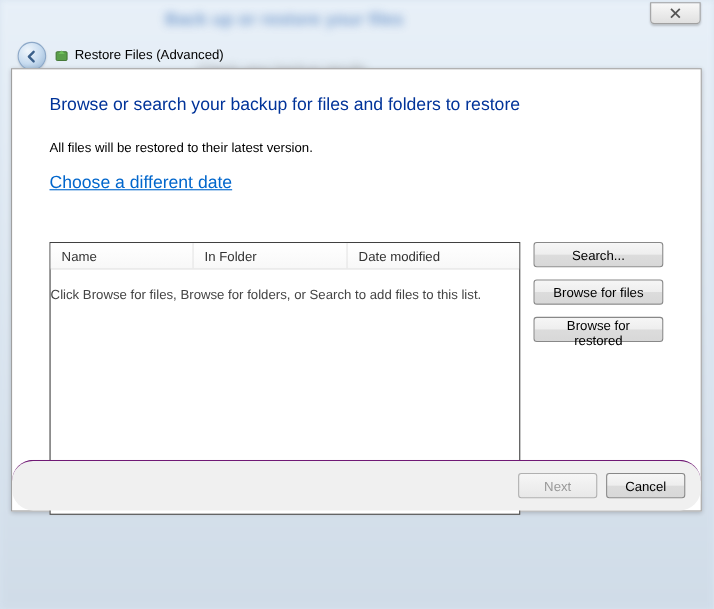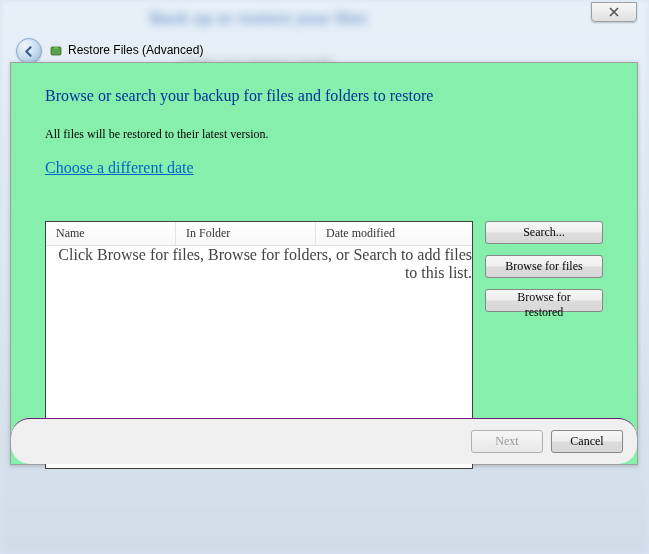--- a/index.html
+++ b/index.html
@@ -72,24 +72,23 @@
     .wizard-title {
       position: absolute;
       top: 43px; left: 68px;
       font-size: 12px;
       color: #000;
     }
     .panel {
       position: absolute;
       top: 62px; left: 10px;
       width: 628px; height: 403px;
-      background: #86efac;
+      background: #ffffff;
       border: 1px solid #a0a0a0;
       box-shadow: 0 1px 4px rgba(0,0,0,0.2);
-      font-family: Liberation Serif, serif;
     }
     .content {
       padding: 24px 34px 0 34px;
     }
     .page-heading {
       color: #003399;
       font-size: 16px;
       font-weight: 400;
       margin-bottom: 22px;
     }
@@ -130,24 +129,24 @@
       border-right: 1px solid #e4e4e4;
       height: 100%;
       display: flex;
       align-items: center;
     }
     .col-name { width: 130px; }
     .col-folder { width: 140px; }
     .col-date { flex: 1; border-right: none; }
     .empty-text {
       position: absolute;
-      top: 24px; left: 0; right: 0;
-      text-align: right;
+      top: 40px; left: 0; right: 0;
+      text-align: left;
       color: #444;
-      font-size: 16px;
+      font-size: 12px;
     }
     .side-buttons {
       width: 118px;
       display: flex;
       flex-direction: column;
       gap: 11px;
     }
     .btn {
       height: 23px;
       background: linear-gradient(to bottom, #f6f6f6 0%, #eeeeee 48%, #dcdcdc 52%, #d8d8d8 100%);

